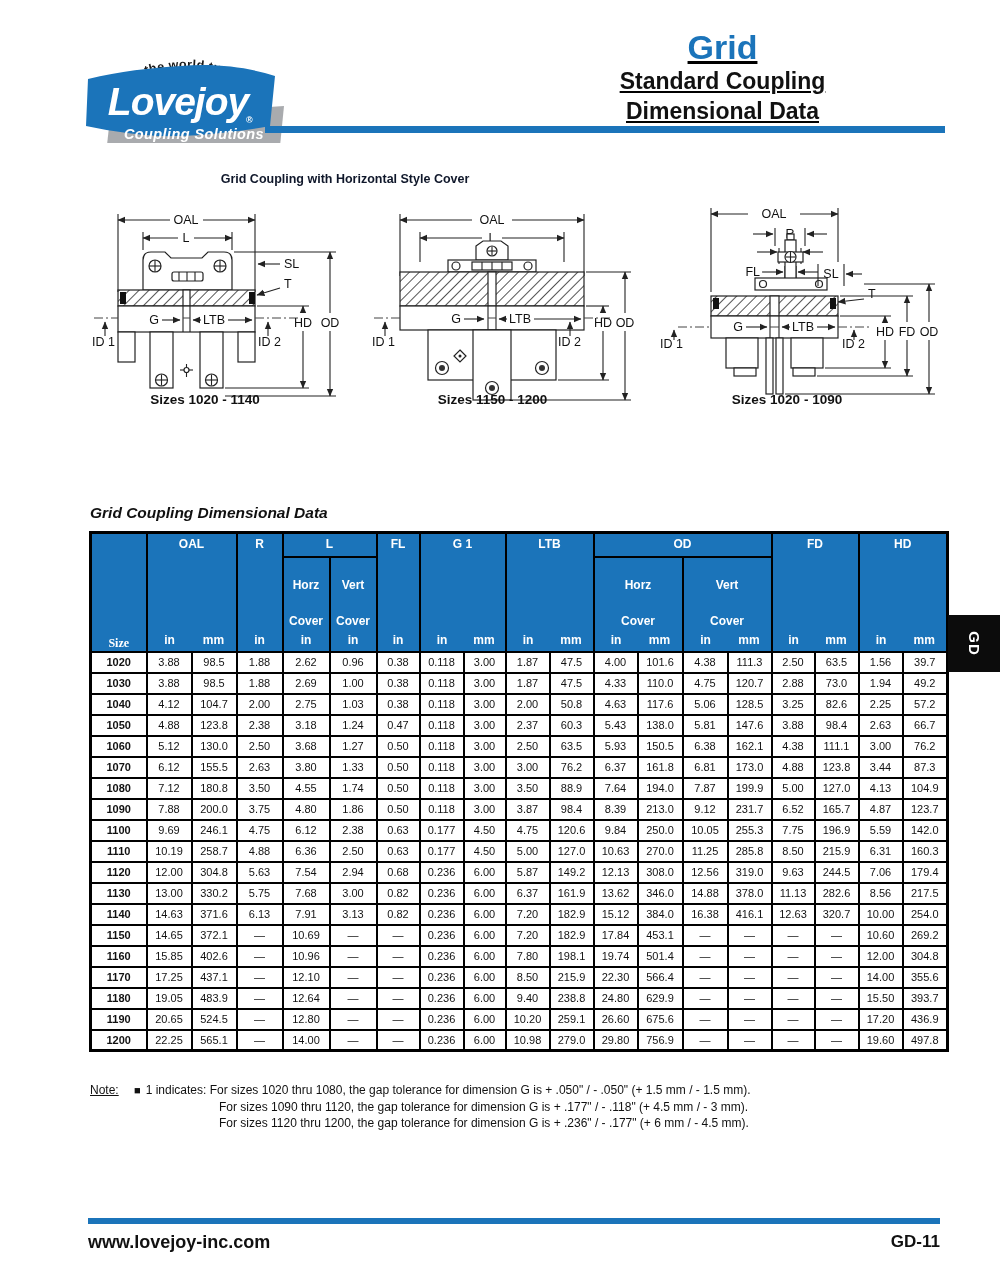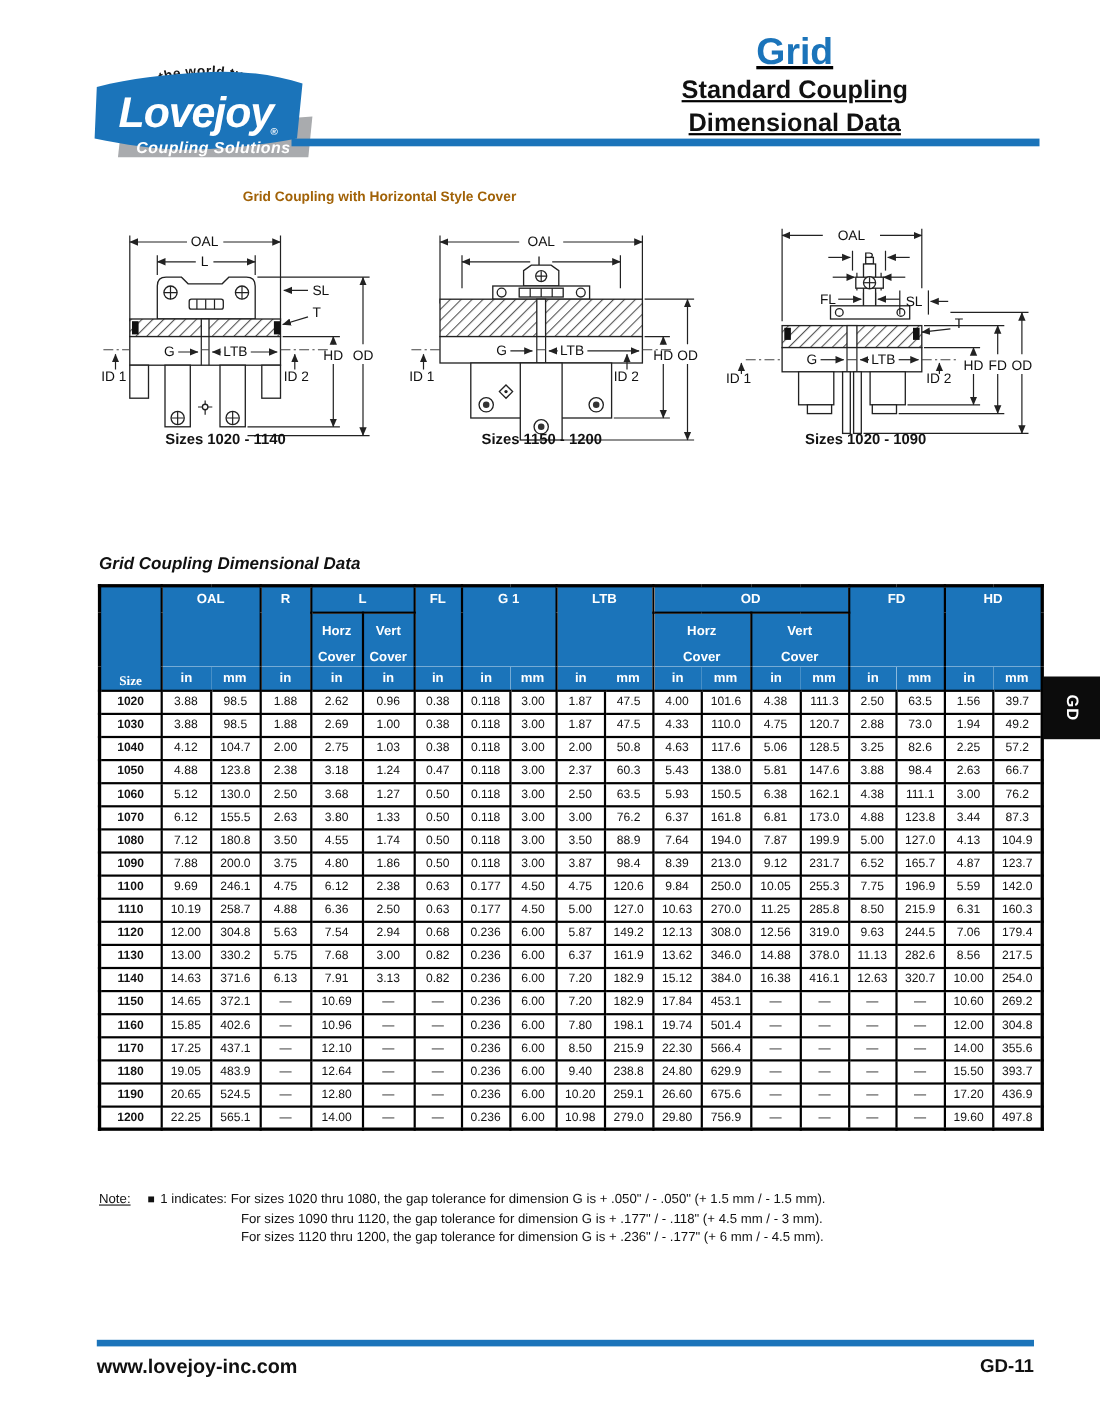--- a/index.html
+++ b/index.html
@@ -12,42 +12,42 @@
   .arc-t { font:bold 12.5px "Liberation Sans",sans-serif; fill:#1a1a1a; letter-spacing:.4px; }
   .brand-t { font:italic bold 39px "Liberation Sans",sans-serif; fill:#fff; letter-spacing:-1px; }
   .reg-t { font:bold 9px "Liberation Sans",sans-serif; fill:#fff; }
   .tag-t { font:italic bold 14.5px "Liberation Sans",sans-serif; fill:#fff; letter-spacing:.4px; }
   .hdr-titles { position:absolute; left:500px; top:28px; width:445px; text-align:center;text-decoration:underline; }
   .t-grid { font-size:34px; font-weight:bold; color:var(--blue); line-height:38px; }
   .t-sub { font-size:23px; font-weight:bold; color:#111; line-height:30px; }
   .rule-top { position:absolute; left:265px; top:126px; width:680px; height:7px; background:var(--blue); }
 
   
-  .dcap { position:absolute; top:172px; font-weight:bold; font-size:12.5px; text-align:center; color:#a16207; }
+  .dcap { position:absolute; top:172px; font-weight:bold; font-size:12.5px; text-align:center; color:#0f172a; }
   .dcap.h { left:150px; width:390px; }
   .dcap.v { left:590px; width:386px; }
   .diag { position:absolute; }
   .diag text { font-family:"Liberation Sans",sans-serif; font-size:12.5px; fill:#111; }
   .ln { stroke:#222; stroke-width:1.1; fill:none; }
   .wf { fill:#fff; stroke:#222; stroke-width:1.2; }
   .axis { stroke:#444; stroke-width:1; fill:none; stroke-dasharray:9 3 2 3; }
   .scap { position:absolute; top:392px; font-weight:bold; font-size:13.5px; text-align:center; color:#111; }
 
   
   .tbl-title { position:absolute; left:90px; top:504px; font-size:15.5px; font-weight:bold; font-style:italic; color:#111; }
   .dim-table { position:absolute; left:89px; top:531px; width:857px; border-collapse:collapse; table-layout:fixed; }
   .dim-table th, .dim-table td { border:2px solid #000; text-align:center; overflow:hidden; white-space:nowrap; }
   .dim-table { border:3px solid #000; }
   .dim-table thead th { background:var(--blue); color:#fff; font-weight:bold; font-size:12px; }
   .r1 th { height:24px; }
   .grp { vertical-align:top; padding-top:3px; }
   .nb { border-bottom:none !important; }
   .size-h { vertical-align:bottom; padding-bottom:0;font-family:Liberation Serif, serif; }
   .sub { height:44px; border-bottom:none !important; vertical-align:top; }
-  .sub span { display:block; line-height:17px; margin-top:7px; }
+  .sub span { display:block; line-height:17px; margin-top:19px; }
   .unit { border-top:none !important; height:22px; font-size:11.5px; }
   .un { border-right:none !important; background-image:linear-gradient(#000,#000); background-repeat:no-repeat; background-position:100% 100%; background-size:2px 9px; }
   .unl { border-left:none !important; }
   .dim-table tbody td { height:21px; font-size:11px; color:#111; background:#fff; }
   .dim-table tbody td.size-col { font-weight:bold; }
 
   
   .note { position:absolute; left:90px; top:1082px; width:810px; font-size:12px; line-height:16.5px; color:#111; display:flex; }
   .note-label { width:44px; flex:none;text-decoration:underline; }
   .note-lines { flex:1; }

